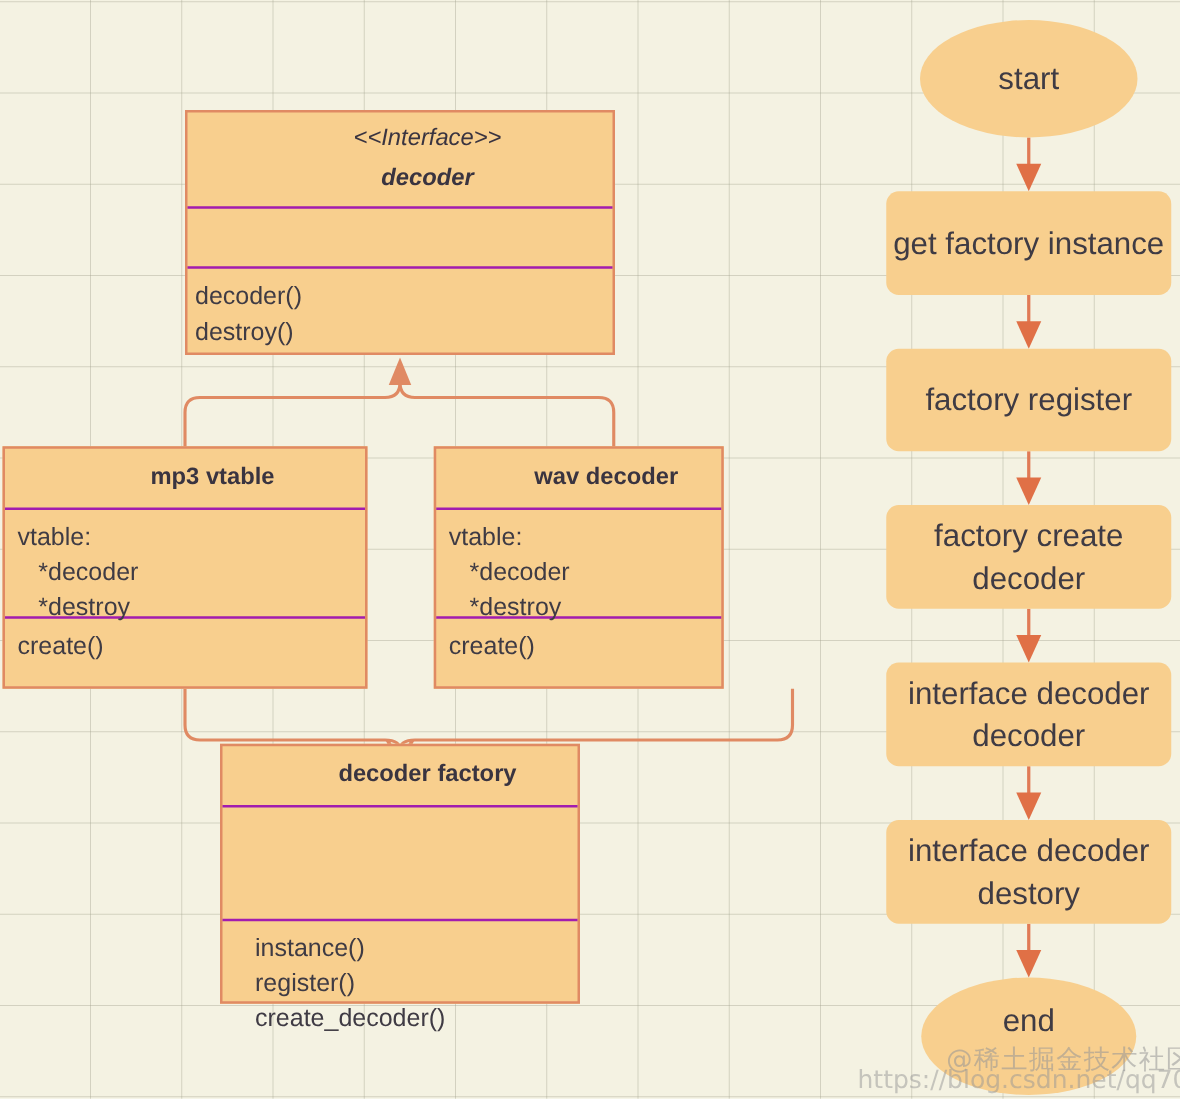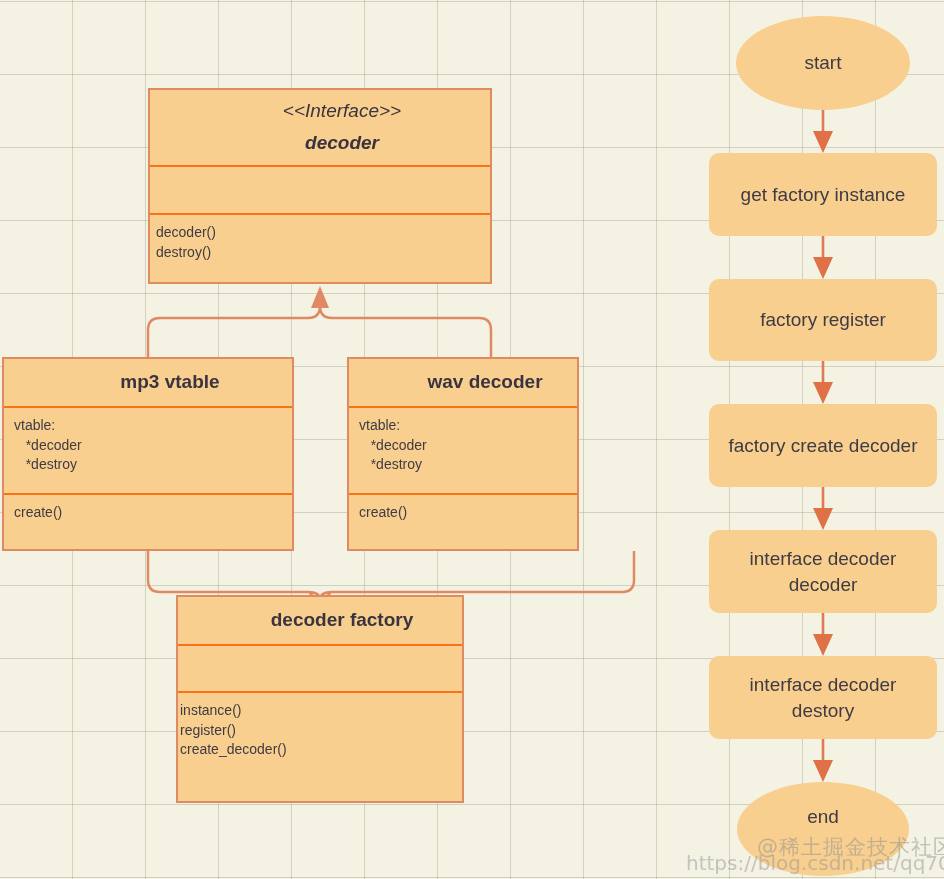--- a/index.html
+++ b/index.html
@@ -52,23 +52,23 @@
     color: #3a3440;
     margin-bottom: 6px;
   }
   .uml-title .iname {
     display: block;
     font-style: italic;
     font-weight: bold;
   }
   .uml-compartment {
     box-sizing: border-box;
-    border-top: 2px solid #f97316;
+    border-top: 2px solid #a21caf;
     padding: 8px 6px 8px 6px;
-    font-size: 14px;
+    font-size: 20px;
     color: #3f3b44;
     line-height: 1.42;
     white-space: pre;
   }
   .uml-compartment.empty {
     min-height: 44px;
   }
 
   
   #wires {
@@ -85,21 +85,21 @@
   .flow-node {
     position: absolute;
     box-sizing: border-box;
     background: #f8cf8e;
     border-radius: 10px;
     display: flex;
     align-items: center;
     justify-content: center;
     text-align: center;
     color: #3f3b44;
-    font-size: 19px;
+    font-size: 25px;
     line-height: 1.36;
     z-index: 3;
   }
   .flow-node.terminator {
     border-radius: 50%;
   }
 
   
   .wm-cn {
     position: absolute;
@@ -178,21 +178,21 @@
     <div class="uml-title" style="padding:10px 4px 11px 4px;">wav decoder</div>
     <div class="uml-compartment" style="height:87px; padding-left:10px;">vtable:
    *decoder
    *destroy</div>
     <div class="uml-compartment" style="height:56px; padding-left:10px;">create()</div>
   </div>
 
   <div class="uml-box" style="left:176px; top:595px; width:288px; height:208px;">
     <div class="uml-title" style="padding:10px 4px 11px 4px;">decoder factory</div>
     <div class="uml-compartment empty" style="height:47px;"></div>
-    <div class="uml-compartment" style="height:92px; padding-left:2px;">instance()
+    <div class="uml-compartment" style="height:92px; padding-left:26px;margin-top:44px;">instance()
 register()
 create_decoder()</div>
   </div>
 
   <div class="flow-node terminator" style="left:736px; top:16px; width:174px; height:94px;">
     <span>start</span>
   </div>
 
   <div class="flow-node" style="left:709px; top:153px; width:228px; height:83px;">
     <span>get factory instance</span>

